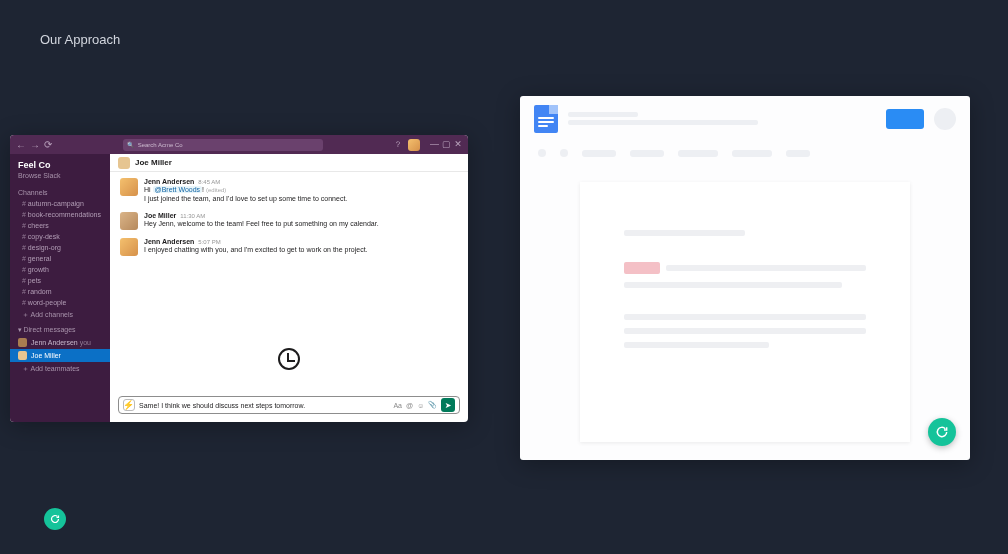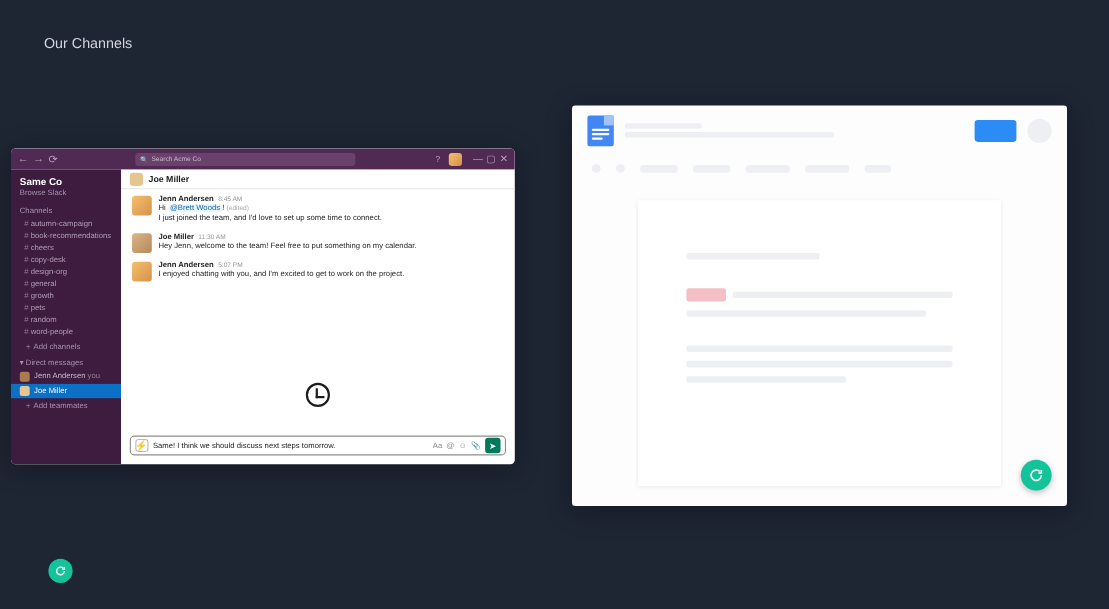--- a/index.html
+++ b/index.html
@@ -110,21 +110,21 @@
 
   .grammarly-small {
     position:absolute; bottom:24px; left:44px; width:22px; height:22px; border-radius:50%;
     background:#15c39a; display:flex; align-items:center; justify-content:center;
   }
   .grammarly-small svg { width:12px; height:12px; }
 </style>
 </head>
 <body>
 
-<div class="page-title">Our Channels</div>
+<div class="page-title">Our Approach</div>
 
 <div class="slack">
   <div class="slack-title">
     <div class="nav">
       <span>←</span>
       <span>→</span>
       <span>⟳</span>
     </div>
     <div class="searchwrap">
       <div class="search">
@@ -138,21 +138,21 @@
       <div class="wc">
         <span>—</span>
         <span>▢</span>
         <span>✕</span>
       </div>
     </div>
   </div>
 
   <div class="slack-body">
     <div class="sidebar">
-      <div class="ws-name">Same Co</div>
+      <div class="ws-name">Feel Co</div>
       <div class="browse">Browse Slack</div>
       <div class="sec-label">Channels</div>
       <div id="channels">
           <div class="chan">autumn-campaign</div>
           <div class="chan">book-recommendations</div>
           <div class="chan">cheers</div>
           <div class="chan">copy-desk</div>
           <div class="chan">design-org</div>
           <div class="chan">general</div>
           <div class="chan">growth</div>

